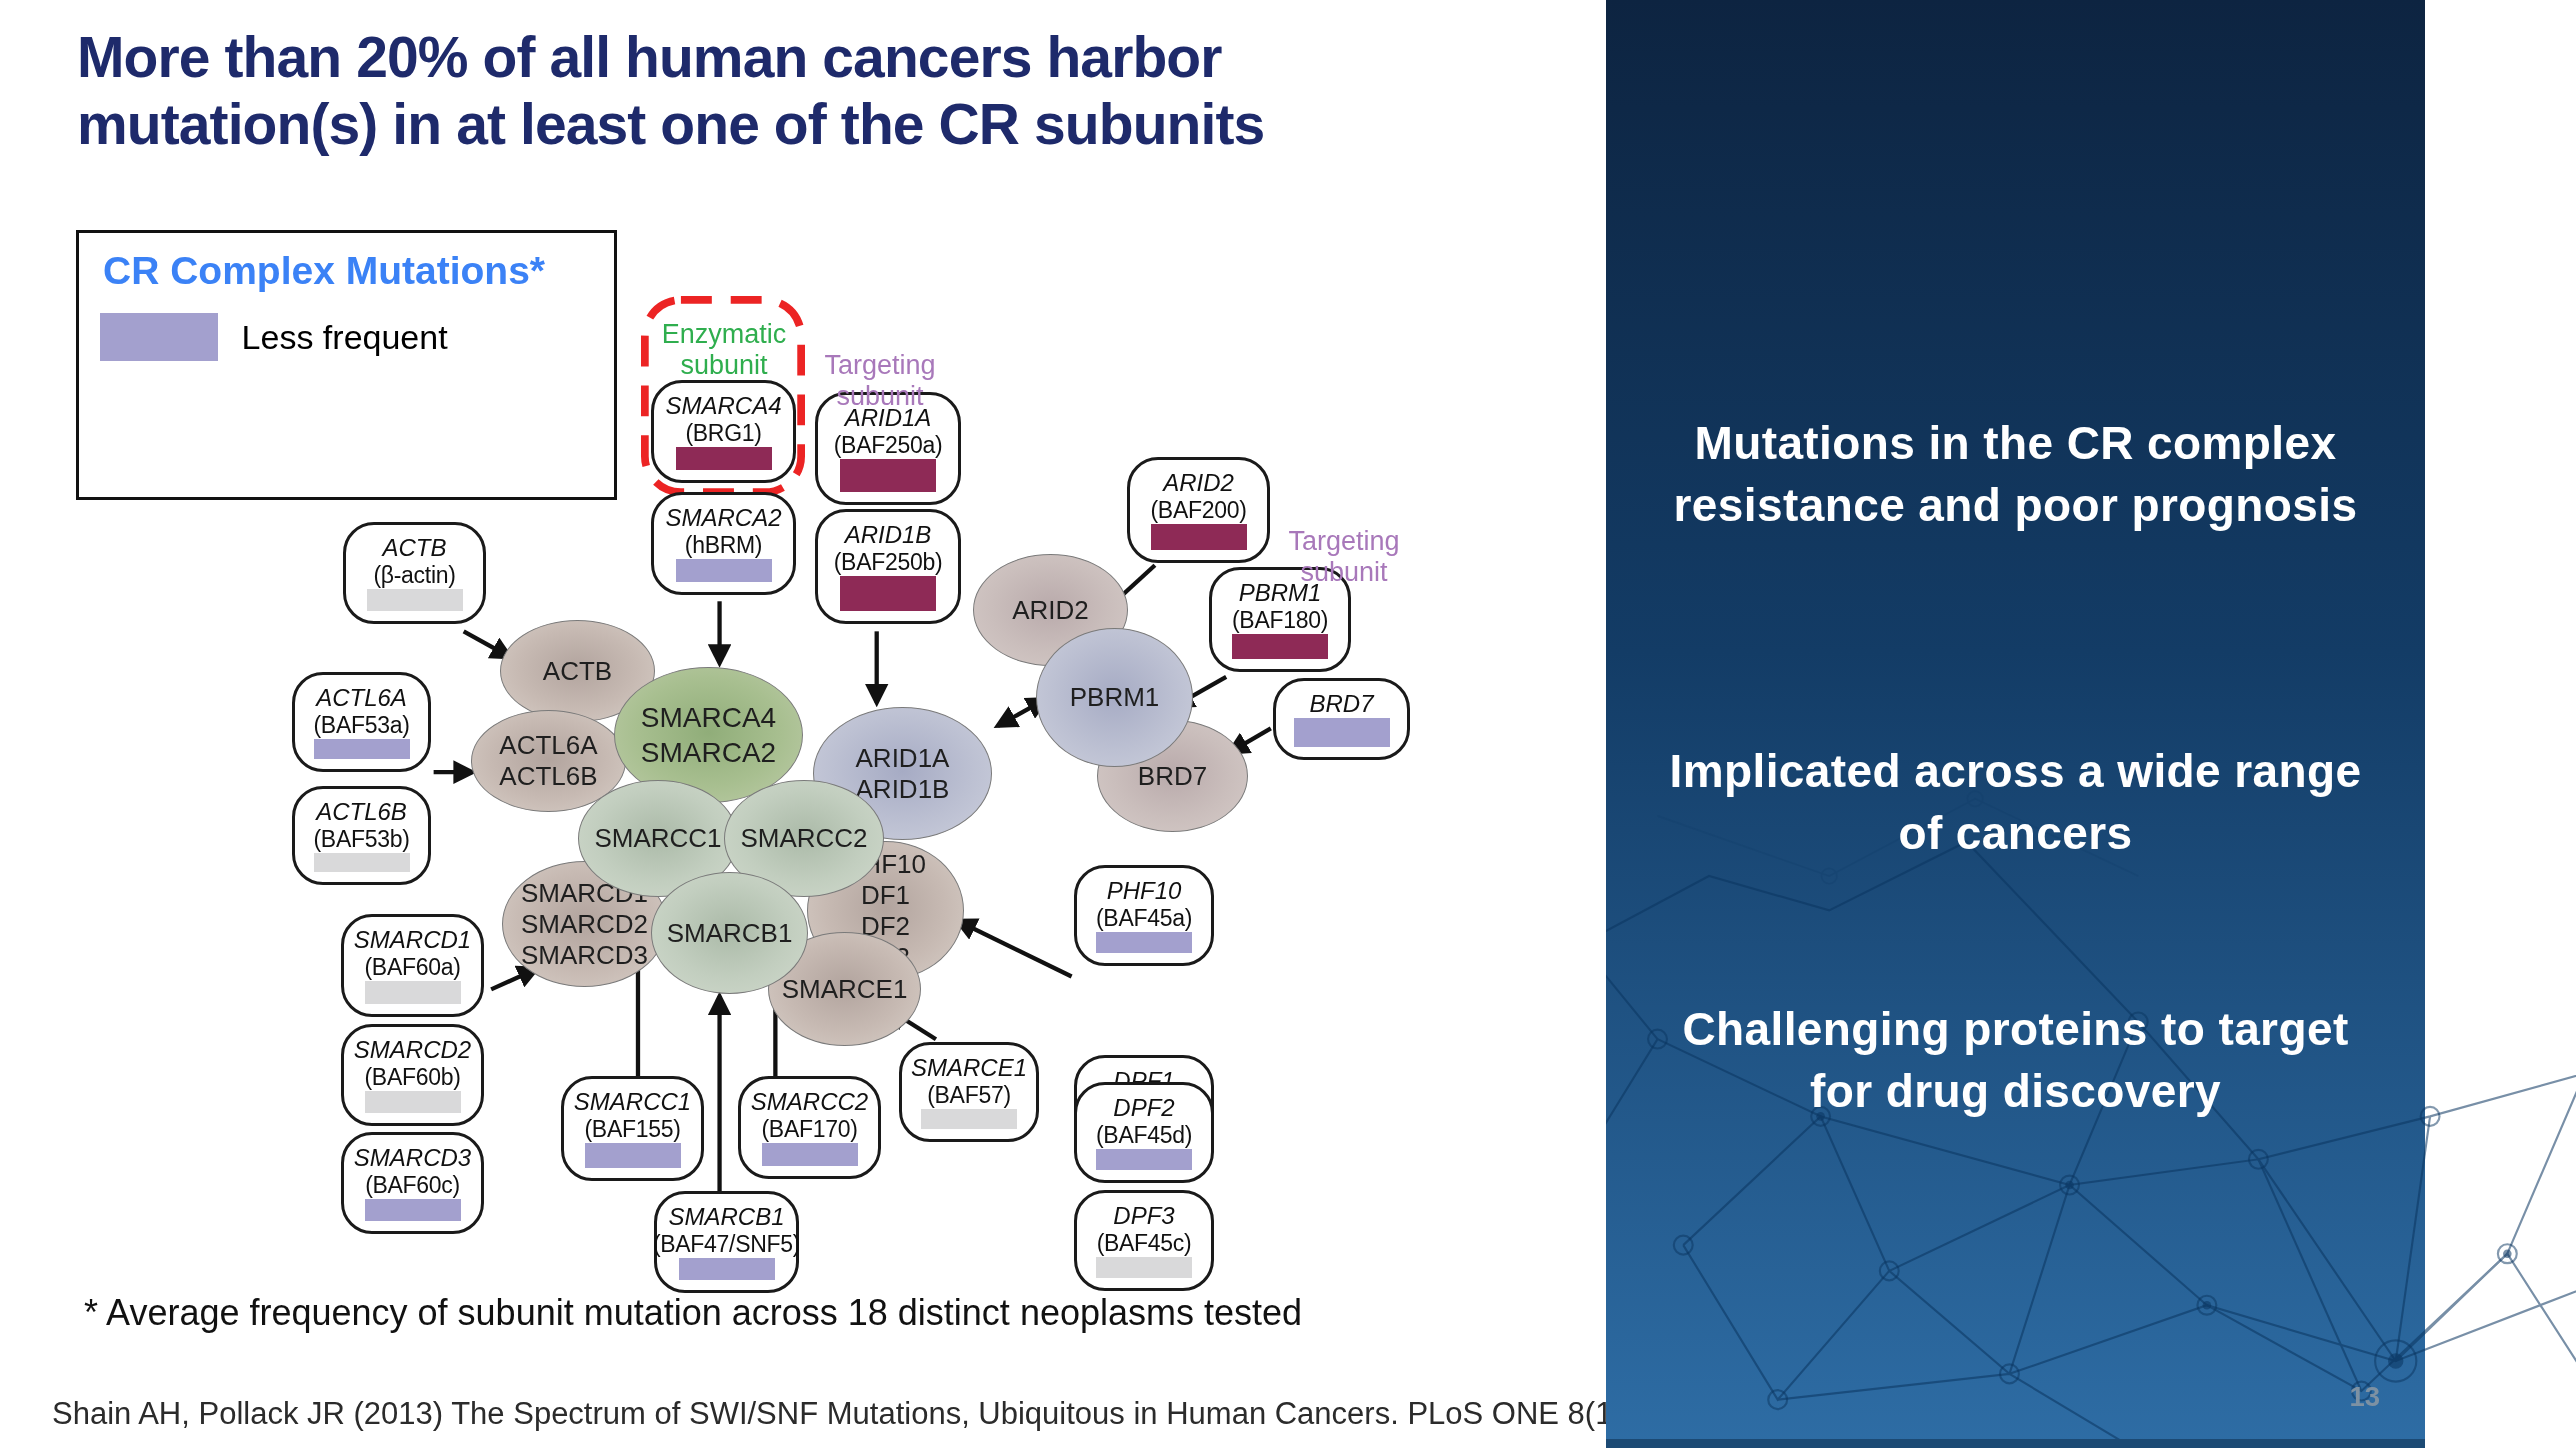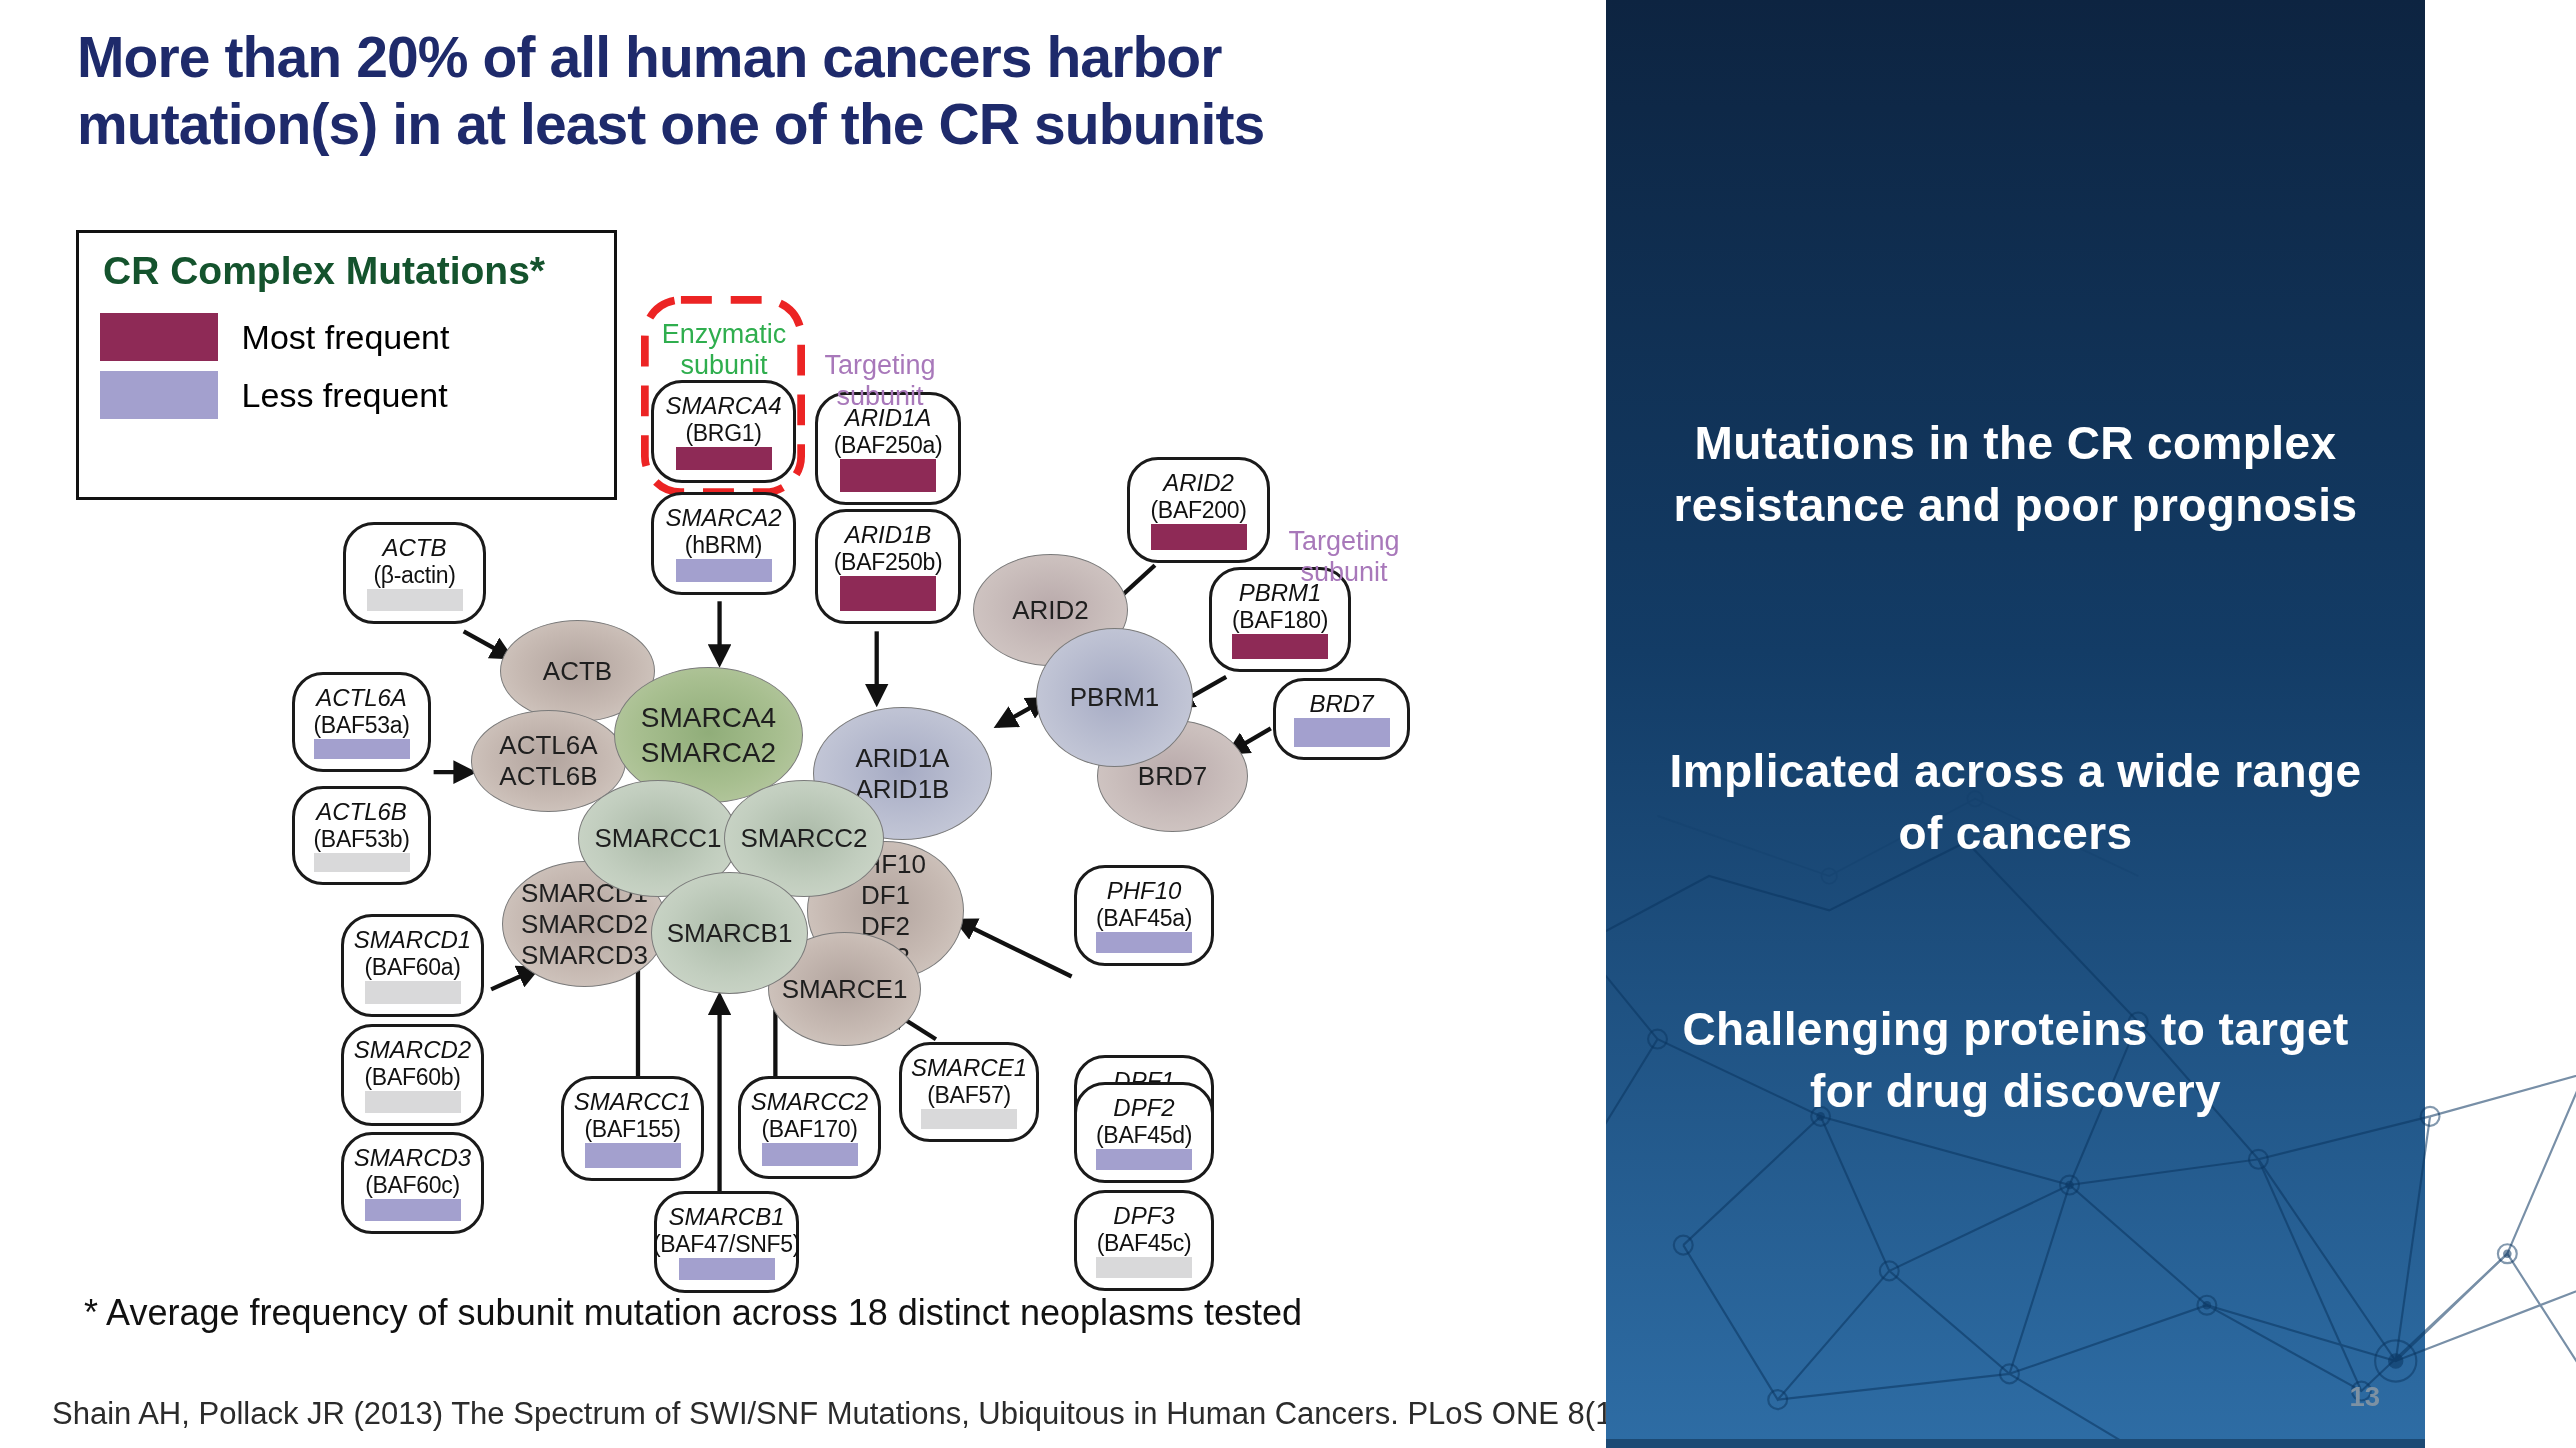--- a/index.html
+++ b/index.html
@@ -11,21 +11,21 @@
   .slide-title{
     position:absolute;left:77px;top:24px;margin:0;
     font-size:57px;font-weight:bold;line-height:1.17;letter-spacing:-0.9px;
     color:#1e2a6b;
   }
   
   .legend{
     position:absolute;left:76px;top:230px;width:541px;height:270px;
     border:3.4px solid #111;background:#fff;box-sizing:border-box;
   }
-  .legend-title{margin:15.5px 0 0 24px;font-size:39px;font-weight:bold;color:#14532d;}
+  .legend-title{margin:15.5px 0 0 24px;font-size:39px;font-weight:bold;color:#3b82f6;}
   .legend-items{margin:20.6px 0 0 20.6px;}
   .legend-row{display:flex;align-items:center;height:48px;margin-bottom:10.3px;}
   .legend-swatch{width:118px;height:48px;flex:0 0 118px;}
   .legend-label{margin-left:24px;font-size:34px;color:#000;}
   
   .box{
     position:absolute;box-sizing:border-box;background:#fff;
     border:3px solid #1a1a1a;border-radius:31px;
     display:flex;flex-direction:column;align-items:center;
     padding:8.6px 5.2px 10.3px 5.2px;z-index:3;
@@ -66,24 +66,20 @@
 </head>
 <body>
 
 <div id="slide">
 
   <h1 class="slide-title" style="color: rgb(30, 42, 107);"><span>More than 20% of all human cancers harbor</span><br><span>mutation(s) in at least one of the CR subunits</span></h1>
 
   <div class="legend">
     <div class="legend-title">CR Complex Mutations*</div>
     <div class="legend-items" id="legend-items">
-        <div class="legend-row">
-          <span class="legend-swatch" style="background: rgb(142, 42, 86);"></span>
-          <span class="legend-label">Most frequent</span>
-        </div>
         <div class="legend-row">
           <span class="legend-swatch" style="background: rgb(163, 160, 206);"></span>
           <span class="legend-label">Less frequent</span>
         </div>
       </div>
   </div>
 
   <svg id="arrow-layer" viewBox="0 0 3000 1687" xmlns="http://www.w3.org/2000/svg">
       <defs>
         <marker id="ah" viewBox="0 0 10 10" refX="8" refY="5" markerWidth="5.5" markerHeight="5.5" orient="auto-start-reverse">

